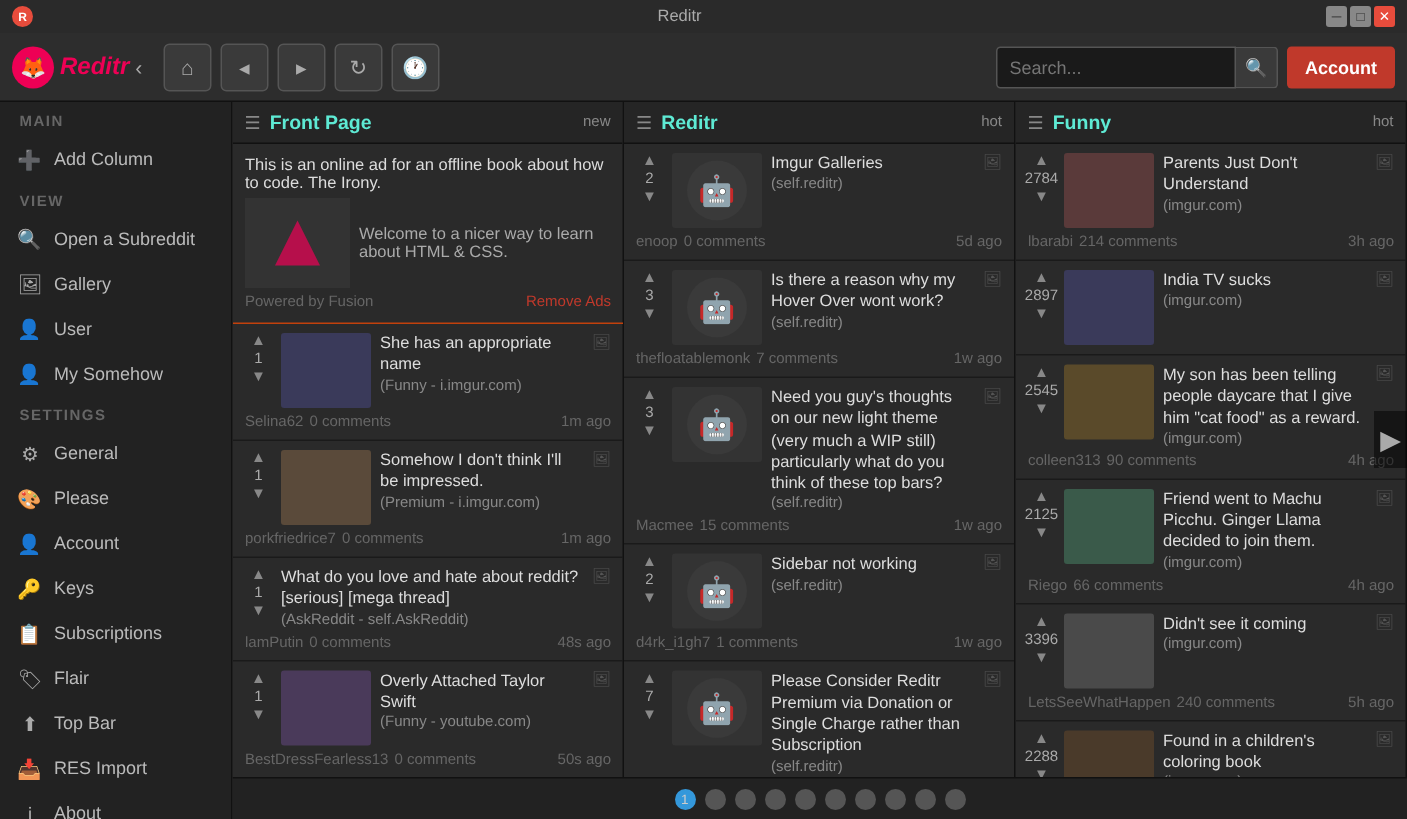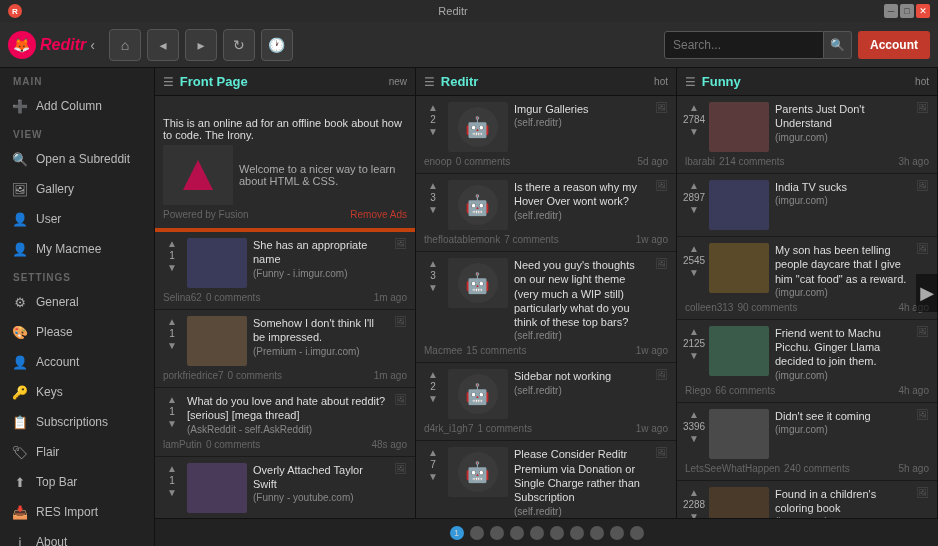--- a/index.html
+++ b/index.html
@@ -85,21 +85,21 @@
     .post-thumb { width: 60px; height: 50px; background: #333; flex-shrink: 0; display: flex; align-items: center; justify-content: center; overflow: hidden; border-radius: 2px; }
     .post-thumb-placeholder { width: 40px; height: 40px; background: #3a3a3a; border-radius: 50%; display: flex; align-items: center; justify-content: center; }
     .snoo { font-size: 20px; }
     .post-content { flex: 1; min-width: 0; }
     .post-title { font-size: 11px; color: #ddd; line-height: 1.3; word-wrap: break-word; }
     .post-sub { font-size: 10px; color: #888; margin-top: 1px; }
     .post-meta { font-size: 10px; color: #666; margin-top: 2px; display: flex; align-items: center; gap: 4px; }
     .post-image-icon { margin-left: auto; font-size: 10px; color: #555; }
 
     
-    .ad-block { padding: 8px; border-bottom: 4px solid #c2410c; margin-top: 13px; }
+    .ad-block { padding: 8px; border-bottom: 1px solid #c2410c; }
 
     
     #bottombar { height: 28px; background: #222; border-top: 1px solid #111; display: flex; align-items: center; justify-content: center; gap: 6px; }
     .page-dot { width: 14px; height: 14px; border-radius: 50%; background: #555; display: flex; align-items: center; justify-content: center; cursor: pointer; font-size: 9px; color: #ccc; }
     .page-dot.active { background: #3498db; }
 
     
     .nav-arrow-right { position: absolute; right: 0; top: 50%; transform: translateY(-50%); background: rgba(0,0,0,0.5); color: #aaa; font-size: 18px; cursor: pointer; padding: 8px 4px; z-index: 10; }
   </style>
 </head>
@@ -152,21 +152,21 @@
       <div class="sidebar-item">
         <div class="sidebar-icon">🖼</div>
         <span>Gallery</span>
       </div>
       <div class="sidebar-item">
         <div class="sidebar-icon">👤</div>
         <span>User</span>
       </div>
       <div class="sidebar-item">
         <div class="sidebar-icon">👤</div>
-        <span>My Macmee</span>
+        <span>My Somehow</span>
       </div>
       <div class="sidebar-section-label">SETTINGS</div>
       <div class="sidebar-item">
         <div class="sidebar-icon">⚙</div>
         <span>General</span>
       </div>
       <div class="sidebar-item sidebar-item-green">
         <div class="sidebar-icon">🎨</div>
         <span>Please</span>
       </div>

